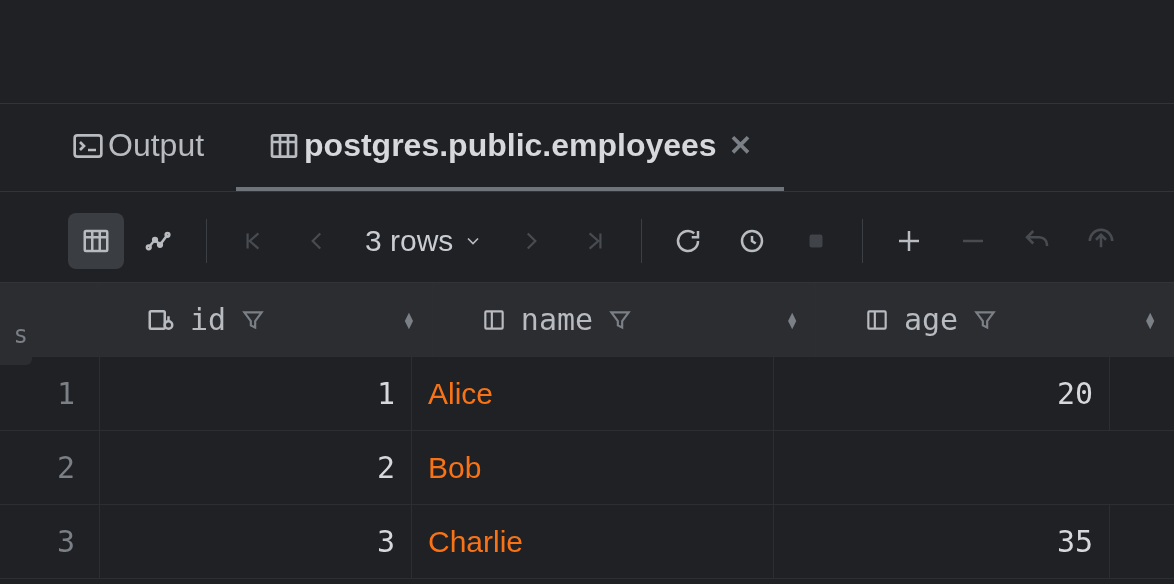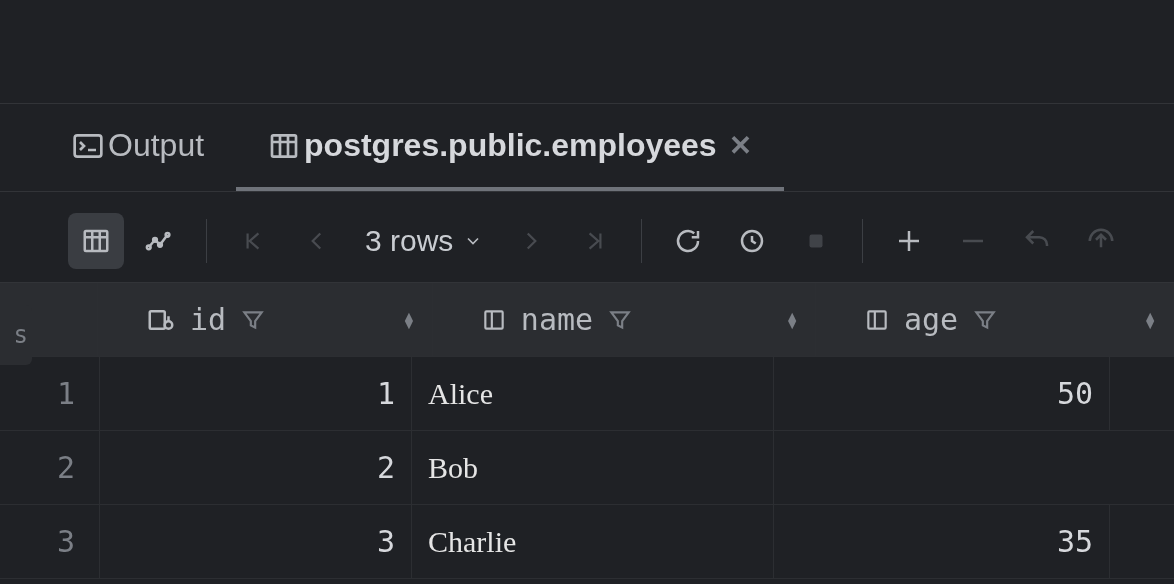--- a/index.html
+++ b/index.html
@@ -107,21 +107,21 @@
     width: 100px;
     justify-content: flex-end;
     color: #7b7f86;
     padding-right: 24px;
     font-family: "SF Mono","Menlo","Consolas",monospace;
   }
   .gcell.c-id   { width: 312px; }
   .gcell.c-name { width: 362px; }
   .gcell.c-age  { width: 336px; }
   .gcell.num { justify-content: flex-end; font-family: "SF Mono","Menlo","Consolas",monospace; color:#d6d8dc; }
-  .gcell.txt { justify-content: flex-start; font-family: Liberation Serif, serif; color:#e5e5e5; }
+  .gcell.txt { justify-content: flex-start; font-family: Liberation Sans, sans-serif; color:#f97316; }
 
   .colhdr {
     display: flex;
     align-items: center;
     gap: 14px;
     width: 100%;
     color: #b8bbc0;
   }
   .colhdr .spacer { flex: 1; }
   .colhdr .sort { color: #7b7f86; display:flex; flex-direction:column; line-height:8px; font-size:14px; }
@@ -300,21 +300,21 @@
         <div class="spacer"></div>
         <div class="sort">▲<br>▼</div>
       </div>
     </div>
   </div>
 
   <div class="grow">
     <div class="gcell rownum">1</div>
     <div class="gcell c-id num">1</div>
     <div class="gcell c-name txt">Alice</div>
-    <div class="gcell c-age num">50</div>
+    <div class="gcell c-age num">20</div>
   </div>
   <div class="grow">
     <div class="gcell rownum">2</div>
     <div class="gcell c-id num">2</div>
     <div class="gcell c-name txt">Bob</div>
   </div>
   <div class="grow">
     <div class="gcell rownum">3</div>
     <div class="gcell c-id num">3</div>
     <div class="gcell c-name txt">Charlie</div>

